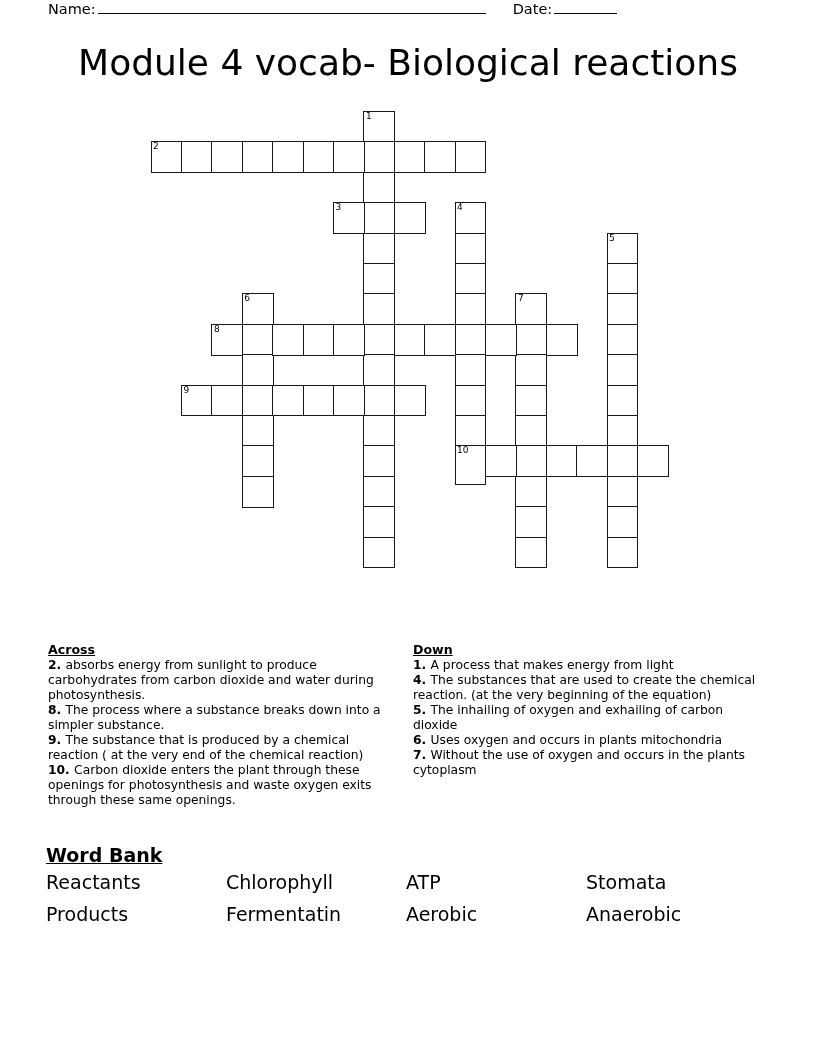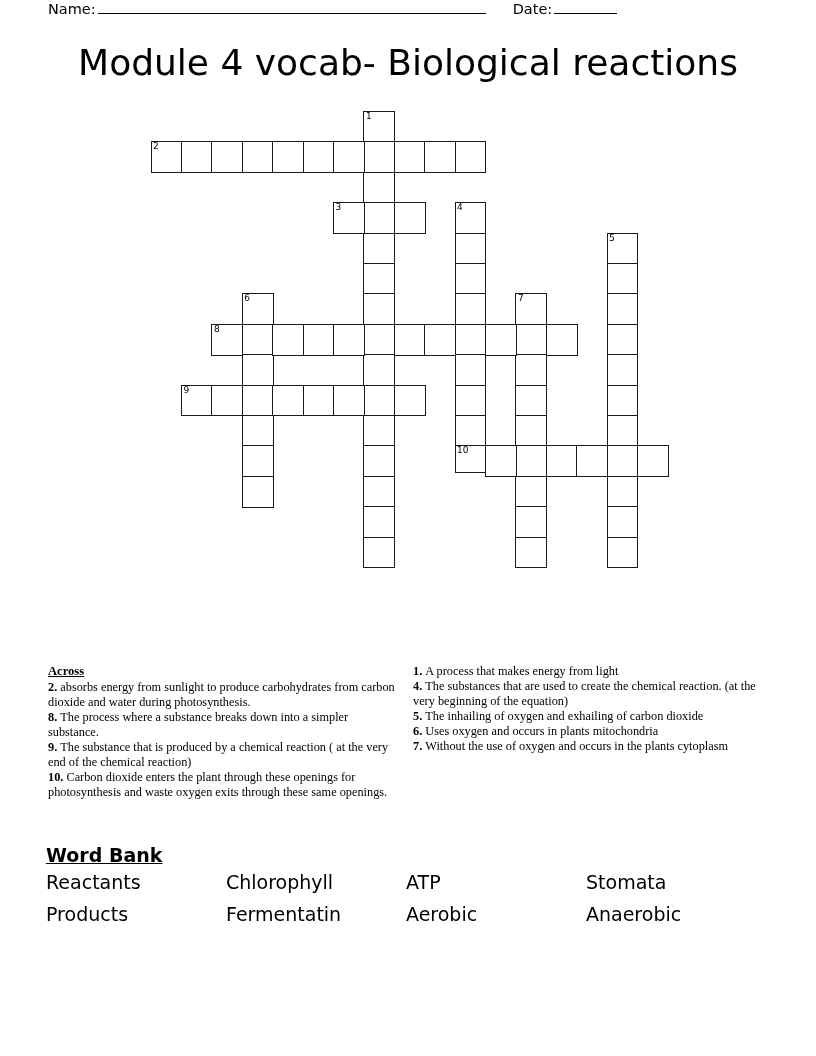--- a/index.html
+++ b/index.html
@@ -70,25 +70,24 @@
     top: -1px;
     font-size: 9px;
     line-height: 10px;
     font-family: "DejaVu Sans", sans-serif;
     color: #000;
   }
 
   
   .clues {
     position: absolute;
-    top: 664px;
+    top: 642px;
     left: 48px;
     width: 720px;
     height: 200px;
-    font-family: Liberation Serif, serif;
   }
   .clue-col {
     position: absolute;
     top: 0;
     font-size: 12.3px;
     line-height: 1.22;
   }
   .clue-col.across { left: 0px; width: 352px; }
   .clue-col.down   { left: 365px; width: 345px; }
   .clue-heading {
@@ -181,21 +180,21 @@
     <div class="cell" style="left: 454.6px; top: 202.2px; width: 31.8px; height: 31.8px;">
       <span class="cell-num">4</span>
     </div>
     <div class="cell" style="left: 454.6px; top: 232.6px; width: 31.8px; height: 31.8px;"></div>
     <div class="cell" style="left: 454.6px; top: 263px; width: 31.8px; height: 31.8px;"></div>
     <div class="cell" style="left: 454.6px; top: 293.4px; width: 31.8px; height: 31.8px;"></div>
     <div class="cell" style="left: 454.6px; top: 323.8px; width: 31.8px; height: 31.8px;"></div>
     <div class="cell" style="left: 454.6px; top: 354.2px; width: 31.8px; height: 31.8px;"></div>
     <div class="cell" style="left: 454.6px; top: 384.6px; width: 31.8px; height: 31.8px;"></div>
     <div class="cell" style="left: 454.6px; top: 415px; width: 31.8px; height: 31.8px;"></div>
-    <div class="cell" style="left: 454.6px; top: 445.4px; width: 31.8px; height: 28px;">
+    <div class="cell" style="left: 454.6px; top: 445.4px; width: 31.8px; height: 40px;">
       <span class="cell-num">10</span>
     </div>
     <div class="cell" style="left: 606.6px; top: 232.6px; width: 31.8px; height: 31.8px;">
       <span class="cell-num">5</span>
     </div>
     <div class="cell" style="left: 606.6px; top: 263px; width: 31.8px; height: 31.8px;"></div>
     <div class="cell" style="left: 606.6px; top: 293.4px; width: 31.8px; height: 31.8px;"></div>
     <div class="cell" style="left: 606.6px; top: 323.8px; width: 31.8px; height: 31.8px;"></div>
     <div class="cell" style="left: 606.6px; top: 354.2px; width: 31.8px; height: 31.8px;"></div>
     <div class="cell" style="left: 606.6px; top: 384.6px; width: 31.8px; height: 31.8px;"></div>
@@ -252,20 +251,21 @@
   <div class="clue-col across">
     <span class="clue-heading">Across</span>
     <div id="across-list">
         <p class="clue-item"><span class="clue-num">2. </span><span>absorbs energy from sunlight to produce carbohydrates from carbon dioxide and water during photosynthesis.</span></p>
         <p class="clue-item"><span class="clue-num">8. </span><span>The process where a substance breaks down into a simpler substance.</span></p>
         <p class="clue-item"><span class="clue-num">9. </span><span>The substance that is produced by a chemical reaction ( at the very end of the chemical reaction)</span></p>
         <p class="clue-item"><span class="clue-num">10. </span><span>Carbon dioxide enters the plant through these openings for photosynthesis and waste oxygen exits through these same openings.</span></p>
       </div>
   </div>
   <div class="clue-col down">
+    <span class="clue-heading">Down</span>
     <div id="down-list">
         <p class="clue-item"><span class="clue-num">1. </span><span>A process that makes energy from light</span></p>
         <p class="clue-item"><span class="clue-num">4. </span><span>The substances that are used to create the chemical reaction. (at the very beginning of the equation)</span></p>
         <p class="clue-item"><span class="clue-num">5. </span><span>The inhailing of oxygen and exhailing of carbon dioxide</span></p>
         <p class="clue-item"><span class="clue-num">6. </span><span>Uses oxygen and occurs in plants mitochondria</span></p>
         <p class="clue-item"><span class="clue-num">7. </span><span>Without the use of oxygen and occurs in the plants cytoplasm</span></p>
       </div>
   </div>
 </div>
 

